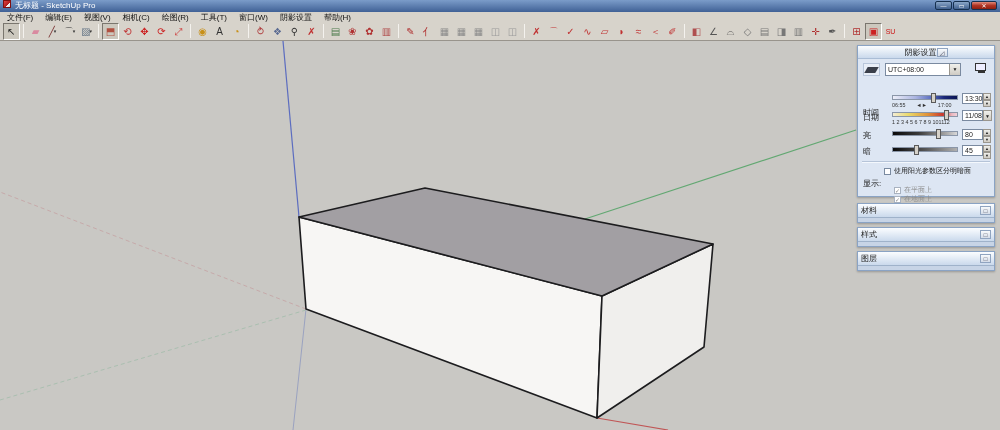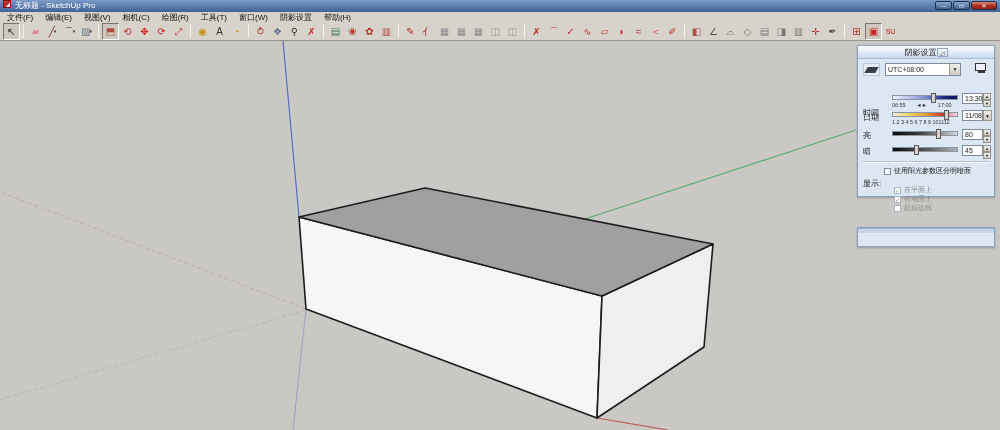--- a/index.html
+++ b/index.html
@@ -385,17 +385,35 @@
               <span>在地面上</span>
             </div>
             <div class="abs cb disabled" style="left: 36px; top: 144px;">
               <span class="box"></span>
               <span>起始边线</span>
             </div>
           </div>
       </div>
     </div>
 
+    <div class="tray" style="top:162px">
+      <div class="tray-header">
+        <span>材料</span>
+        <span class="hbtn">□</span>
+      </div>
+      <div class="tray-body"></div>
+    </div>
     <div class="tray" style="top:186px">
+      <div class="tray-header">
+        <span>样式</span>
+        <span class="hbtn">□</span>
+      </div>
+      <div class="tray-body"></div>
+    </div>
+    <div class="tray" style="top:210px">
+      <div class="tray-header">
+        <span>图层</span>
+        <span class="hbtn">□</span>
+      </div>
       <div class="tray-body"></div>
     </div>
   </div>
 </div>
 
 </body></html>

